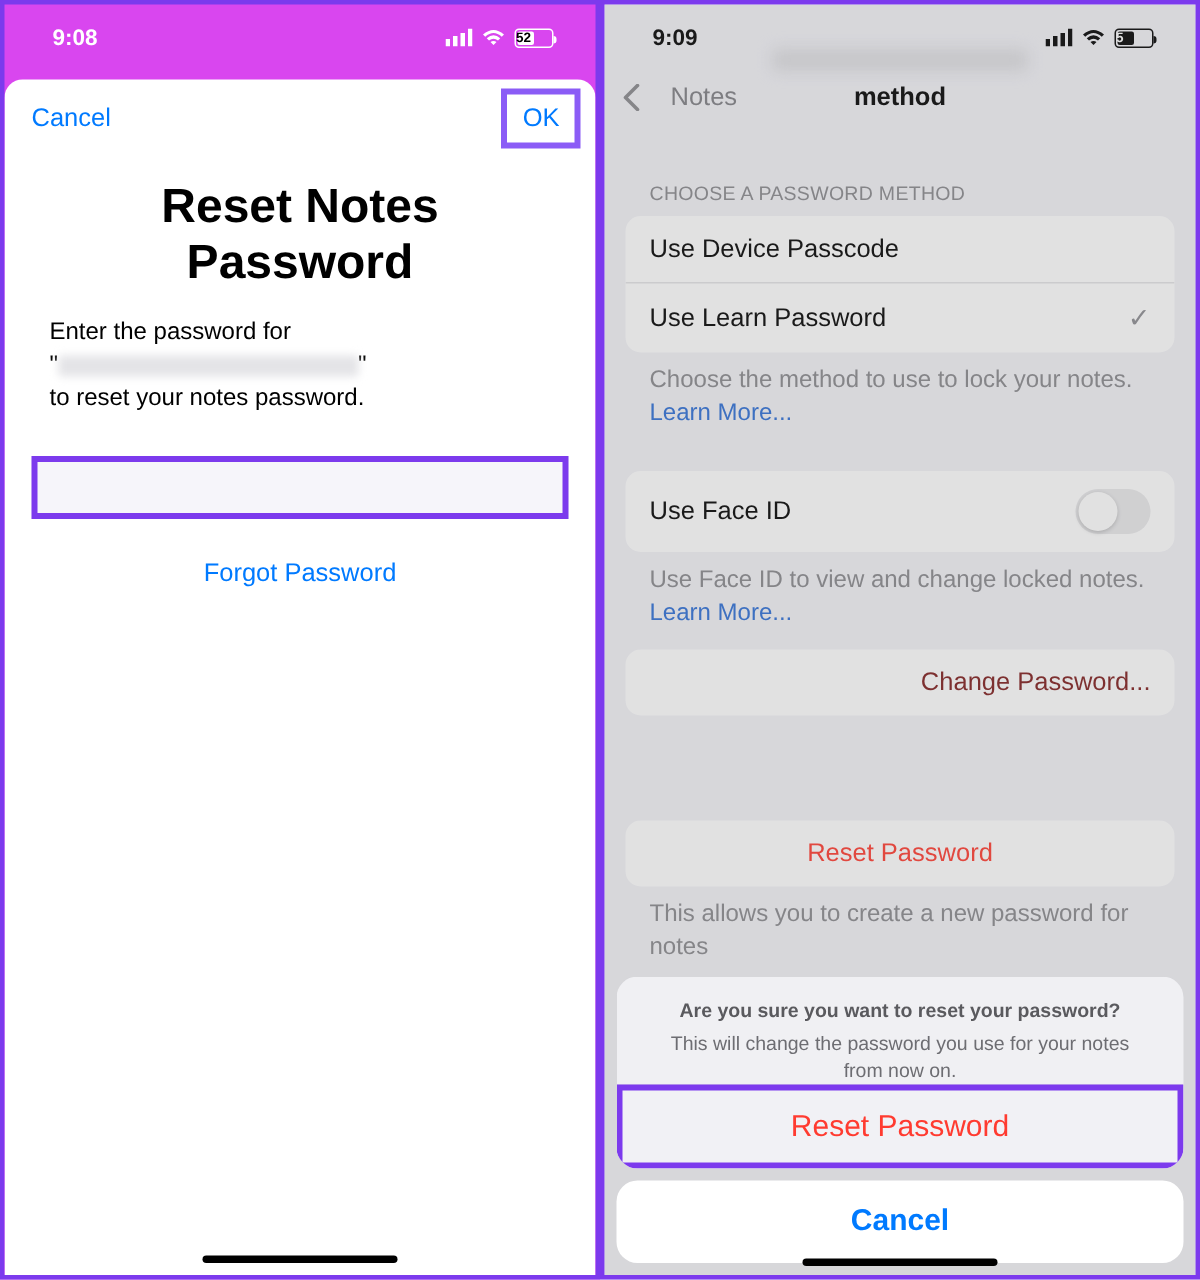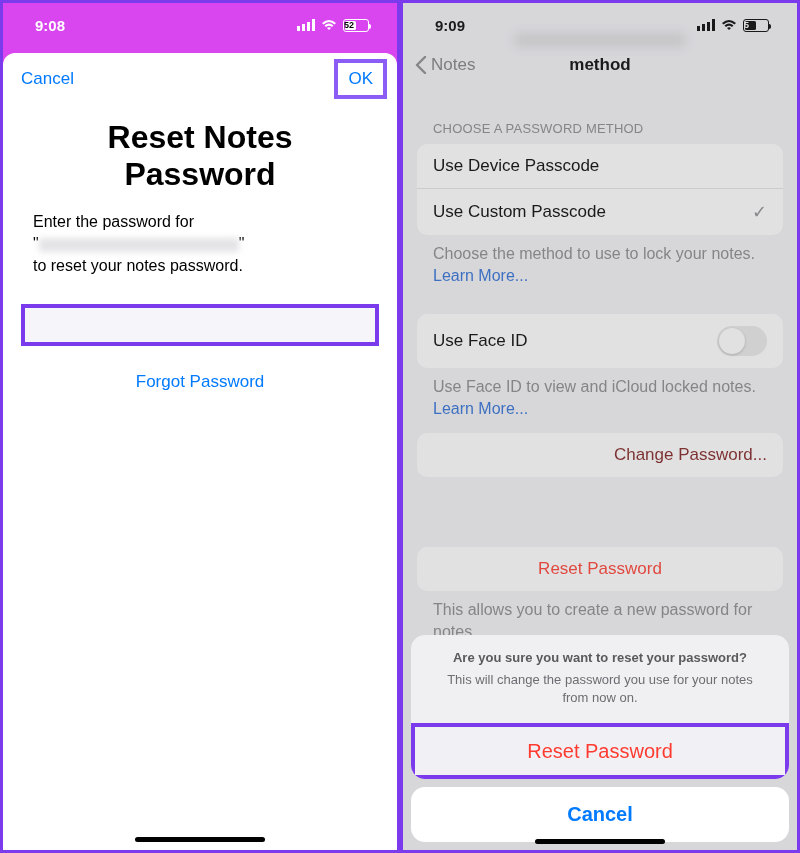--- a/index.html
+++ b/index.html
@@ -113,21 +113,21 @@
   .overlay-dim {
     position:absolute; inset:0; background: rgba(120,120,120,0.22);
     pointer-events:none;
   }
   .nav-bar {
     display:flex; align-items:center; padding: 6px 12px 10px;
     position: relative;
     height: 40px;
   }
   .back {
-    display:flex; align-items:center; gap:4px; color:#7f7f84; font-size:17px;
+    display:flex; align-items:center; gap:20px; color:#7f7f84; font-size:17px;
   }
   .nav-title {
     position:absolute; left:0; right:0; text-align:center; font-weight:600; font-size:17px; color:#000;
   }
   .nav-redact {
     position:absolute; top:30px; left:50%; transform:translateX(-50%);
     width:170px; height:14px; background:#dcdce0; filter:blur(5px); border-radius:2px;
   }
   .settings-body { padding: 34px 14px 0; font-size:17px; }
   .section-header {
@@ -163,21 +163,21 @@
     position:absolute; left:8px; right:8px; bottom:8px;
     z-index: 10;
   }
   .sheet-card {
     background: rgba(240,240,244,0.96);
     border-radius: 14px;
     overflow:hidden;
     backdrop-filter: blur(6px);
   }
   .sheet-msg {
-    text-align:center; padding: 14px 24px 16px;
+    text-align:center; padding: 14px 24px 0;
     font-size:13px; color:#6d6d72; line-height:1.4;
   }
   .sheet-msg .t { font-weight:600; color:#5a5a5e; display:block; margin-bottom:3px; }
   .sheet-btn {
     border-top:1px solid #d9d9dd;
     text-align:center; padding:16px 0;
     font-size:20px; color:#ff3b30;
     background: #f1f1f5;
   }
   .sheet-btn.highlight {
@@ -269,37 +269,37 @@
   </div>
   <div class="nav-redact"></div>
 
   <div class="settings-body">
     <div class="section-header">CHOOSE A PASSWORD METHOD</div>
     <div class="cell-group">
       <div class="cell">
         <span>Use Device Passcode</span>
       </div>
       <div class="cell">
-        <span>Use Custom Passcode</span>
+        <span>Use Learn Password</span>
         <span class="checkmark">✓</span>
       </div>
     </div>
     <div class="footer-text">
       <span>Choose the method to use to lock your notes. </span><span class="lm">Learn More...</span>
     </div>
 
     <div class="gap"></div>
     <div class="cell-group">
       <div class="cell">
         <span>Use Face ID</span>
         <div class="toggle"></div>
       </div>
     </div>
     <div class="footer-text">
-      <span>Use Face ID to view and iCloud locked notes. </span><span class="lm">Learn More...</span>
+      <span>Use Face ID to view and change locked notes. </span><span class="lm">Learn More...</span>
     </div>
 
     <div class="gap-sm"></div>
     <div class="cell-group">
       <div class="cell link-cell">
         <span>Change Password...</span>
       </div>
     </div>
 
     <div style="height:70px"></div>

